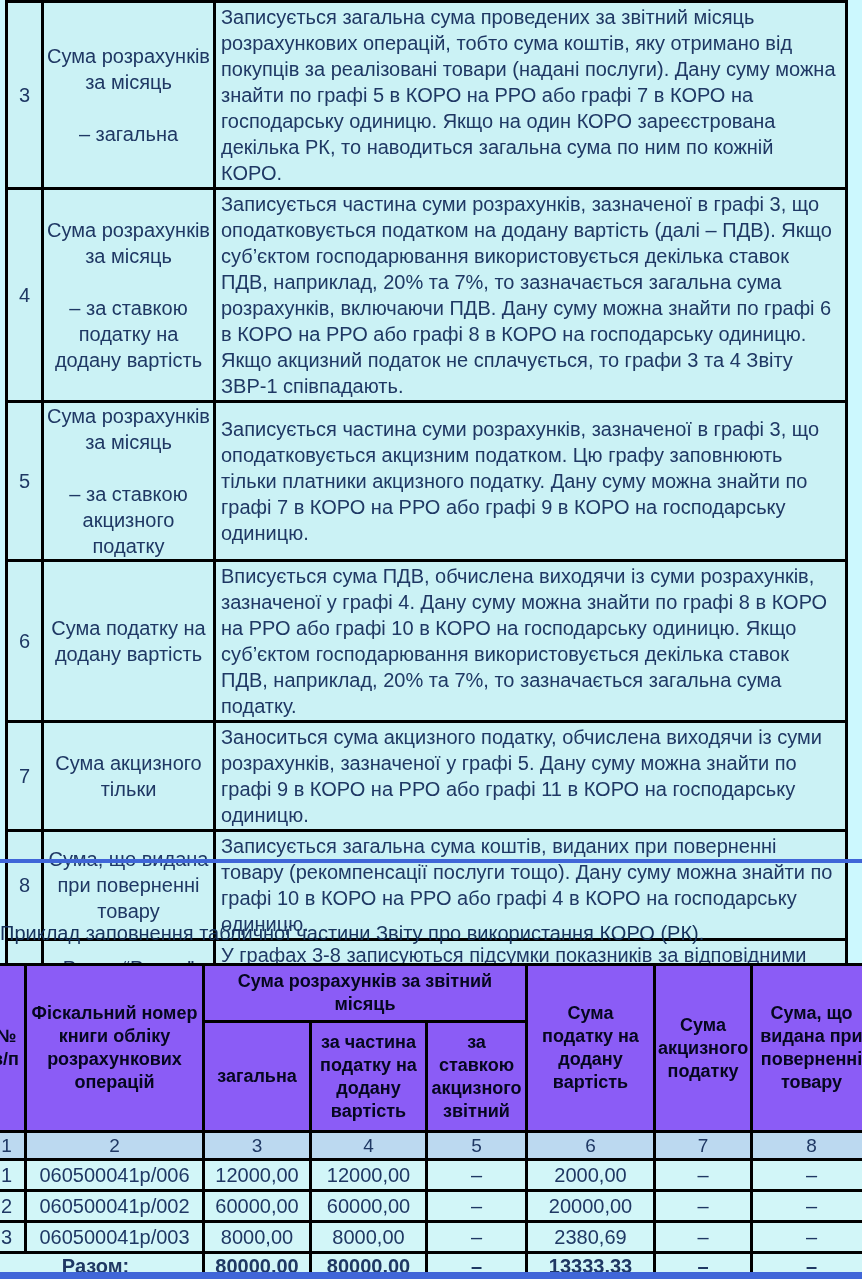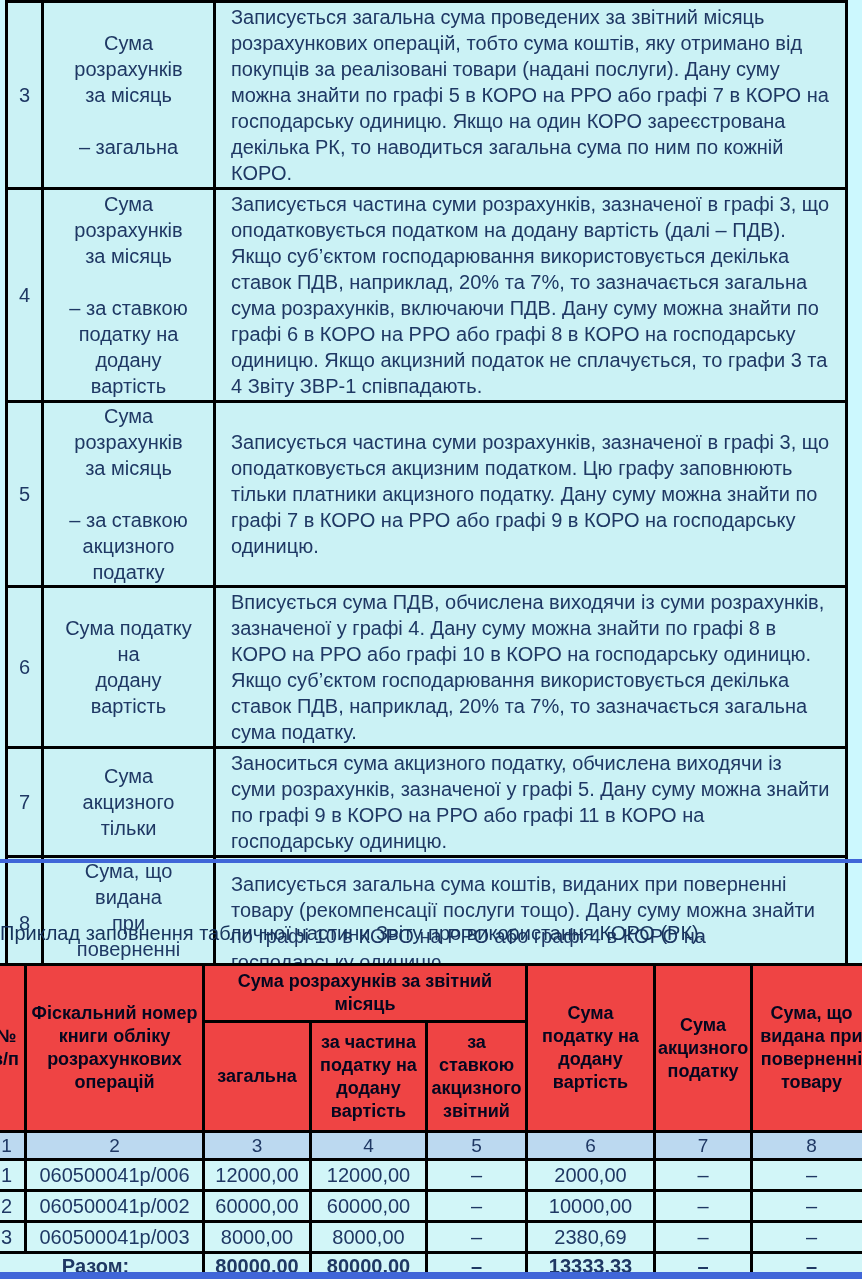--- a/index.html
+++ b/index.html
@@ -13,22 +13,22 @@
   table { border-collapse: collapse; table-layout: fixed; }
   td { border: 3px solid #000; vertical-align: middle; overflow: hidden; }
 
   
   .spec {
     position: absolute; left: 5px; top: 0;
     width: 843px;
   }
   .spec td { background: #CBF2F5; font-size: 20px; line-height: 26px; }
   .spec .num  { text-align: center; }
-  .spec .name { text-align: center; white-space: pre-line; padding: 0 16px; }
-  .spec .desc { text-align: left; padding: 1px 15px; }
+  .spec .name { text-align: center; white-space: pre-line; padding: 0 2px; }
+  .spec .desc { text-align: left; padding: 1px 5px; }
   tr.r3 { height: 153px; }
   tr.r4 { height: 188px; }
   tr.r5 { height: 158px; }
   tr.r6 { height: 143px; }
   tr.r7 { height: 81px; }
   tr.r8 { height: 79px; }
   tr.rt { height: 57px; }
 
   .accent-line { position: absolute; left: 0; width: 862px; background: #4066D8; z-index: 5; }
   .line1 { top: 859px; height: 4px; }
@@ -39,21 +39,21 @@
     font-size: 20px; color: #17335C;
   }
 
   
   .ex {
     position: absolute; left: -14px; top: 963px;
     width: 884px;
   }
   .ex td { padding: 1px 2px; text-align: center; }
   .ex .hc {
-    background: #ef4444; color: #05071f; font-weight: bold;
+    background: #8b5cf6; color: #05071f; font-weight: bold;
     font-size: 18px; line-height: 23px;
   }
   tr.h1 { height: 57px; }
   tr.h2 { height: 110px; }
   tr.nrow { height: 28px; }
   tr.nrow td { background: #BCD9F0; font-size: 19px; }
   tr.drow { height: 31px; }
   tr.drow td { background: #D2F6F8; font-size: 20px; }
   tr.trow { height: 26px; }
   tr.trow td { background: #D2F6F8; font-size: 20px; font-weight: bold; }
@@ -173,21 +173,21 @@
         <td>2000,00</td>
         <td>–</td>
         <td>–</td>
       </tr>
       <tr class="drow">
         <td>2</td>
         <td>060500041р/002</td>
         <td>60000,00</td>
         <td>60000,00</td>
         <td>–</td>
-        <td>10000,00</td>
+        <td>20000,00</td>
         <td>–</td>
         <td>–</td>
       </tr>
       <tr class="drow">
         <td>3</td>
         <td>060500041р/003</td>
         <td>8000,00</td>
         <td>8000,00</td>
         <td>–</td>
         <td>2380,69</td>

